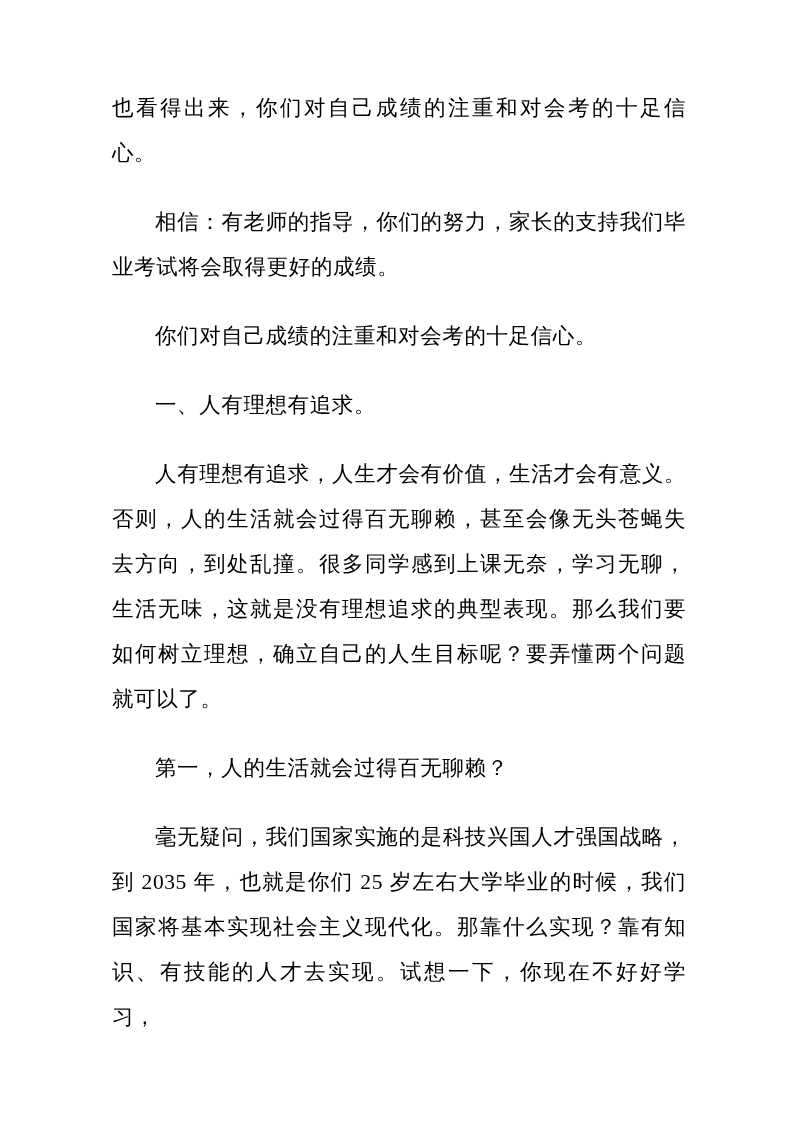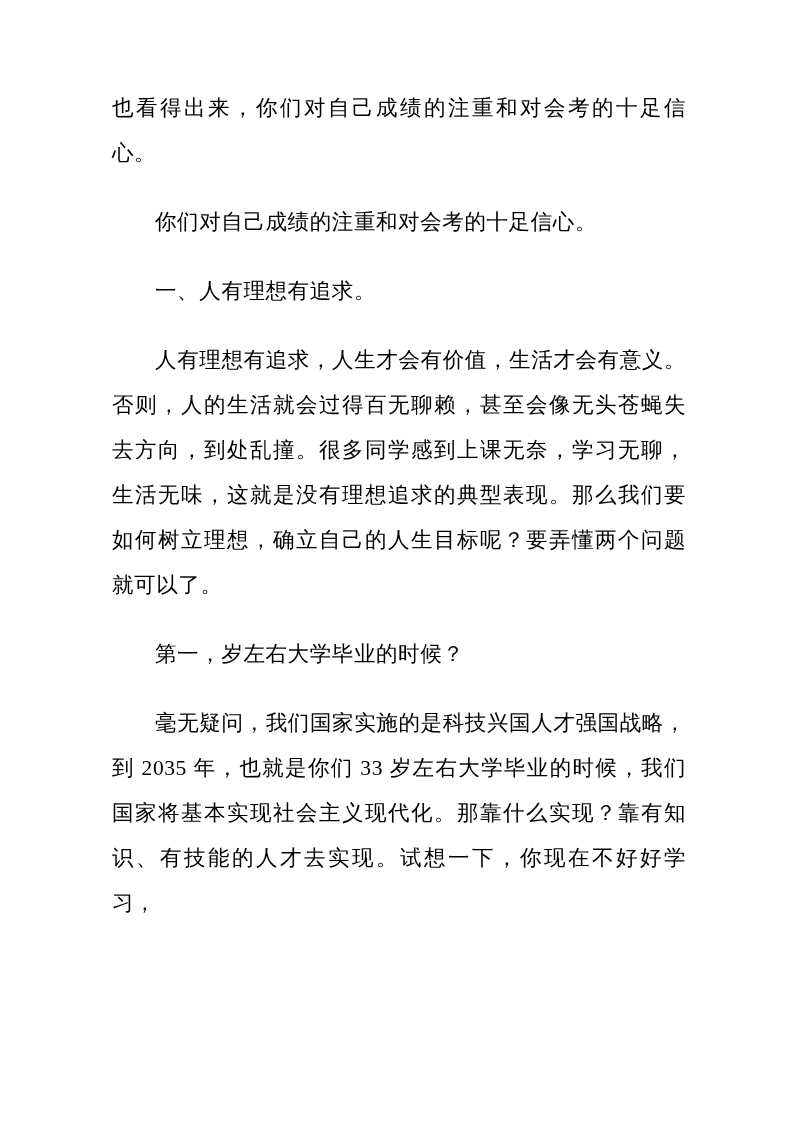--- a/index.html
+++ b/index.html
@@ -39,25 +39,26 @@
   }
 </style>
 </head>
 <body>
 
 <div class="page">
   <div class="content">
 
     <p class="para">也看得出来，你们对自己成绩的注重和对会考的十足信心。</p>
 
+    <p class="para indent">相信：有老师的指导，你们的努力，家长的支持我们毕业考试将会取得更好的成绩。</p>
 
     <p class="para indent">你们对自己成绩的注重和对会考的十足信心。</p>
 
     <p class="para indent">一、人有理想有追求。</p>
 
     <p class="para indent">人有理想有追求，人生才会有价值，生活才会有意义。否则，人的生活就会过得百无聊赖，甚至会像无头苍蝇失去方向，到处乱撞。很多同学感到上课无奈，学习无聊，生活无味，这就是没有理想追求的典型表现。那么我们要如何树立理想，确立自己的人生目标呢？要弄懂两个问题就可以了。</p>
 
-    <p class="para indent">第一，岁左右大学毕业的时候？</p>
+    <p class="para indent">第一，人的生活就会过得百无聊赖？</p>
 
-    <p class="para indent">毫无疑问，我们国家实施的是科技兴国人才强国战略，到 2035 年，也就是你们 33 岁左右大学毕业的时候，我们国家将基本实现社会主义现代化。那靠什么实现？靠有知识、有技能的人才去实现。试想一下，你现在不好好学习，</p>
+    <p class="para indent">毫无疑问，我们国家实施的是科技兴国人才强国战略，到 2035 年，也就是你们 25 岁左右大学毕业的时候，我们国家将基本实现社会主义现代化。那靠什么实现？靠有知识、有技能的人才去实现。试想一下，你现在不好好学习，</p>
 
   </div>
 </div>
 
 </body></html>

